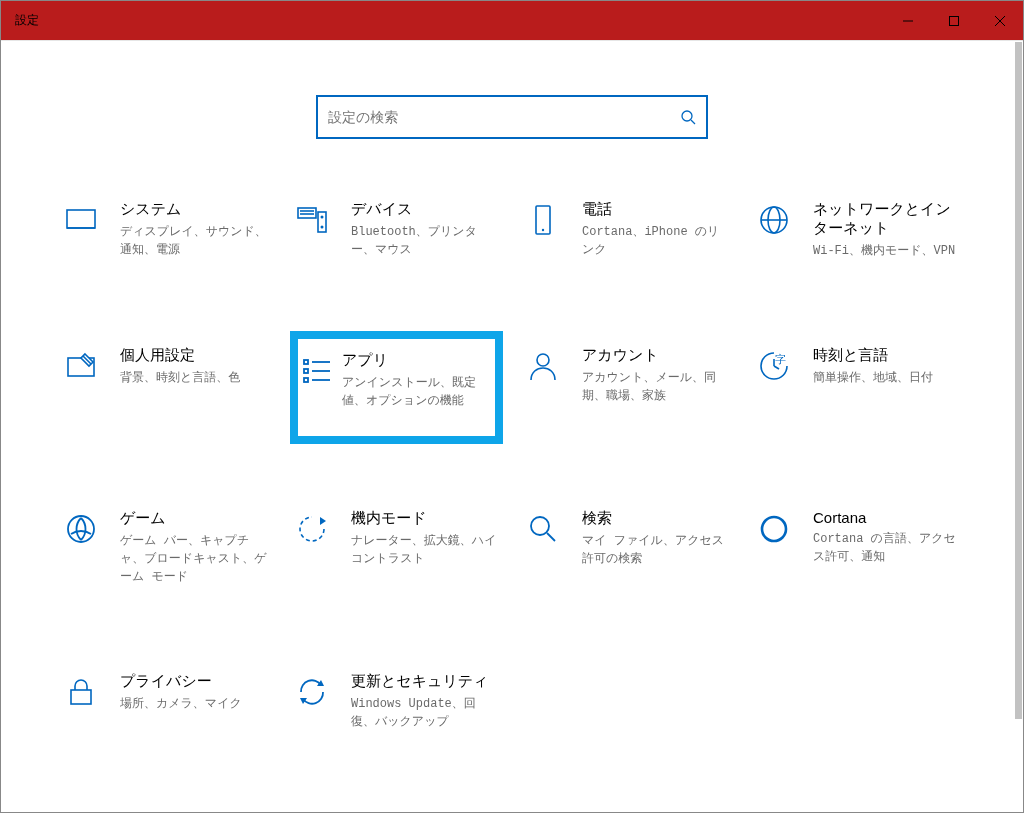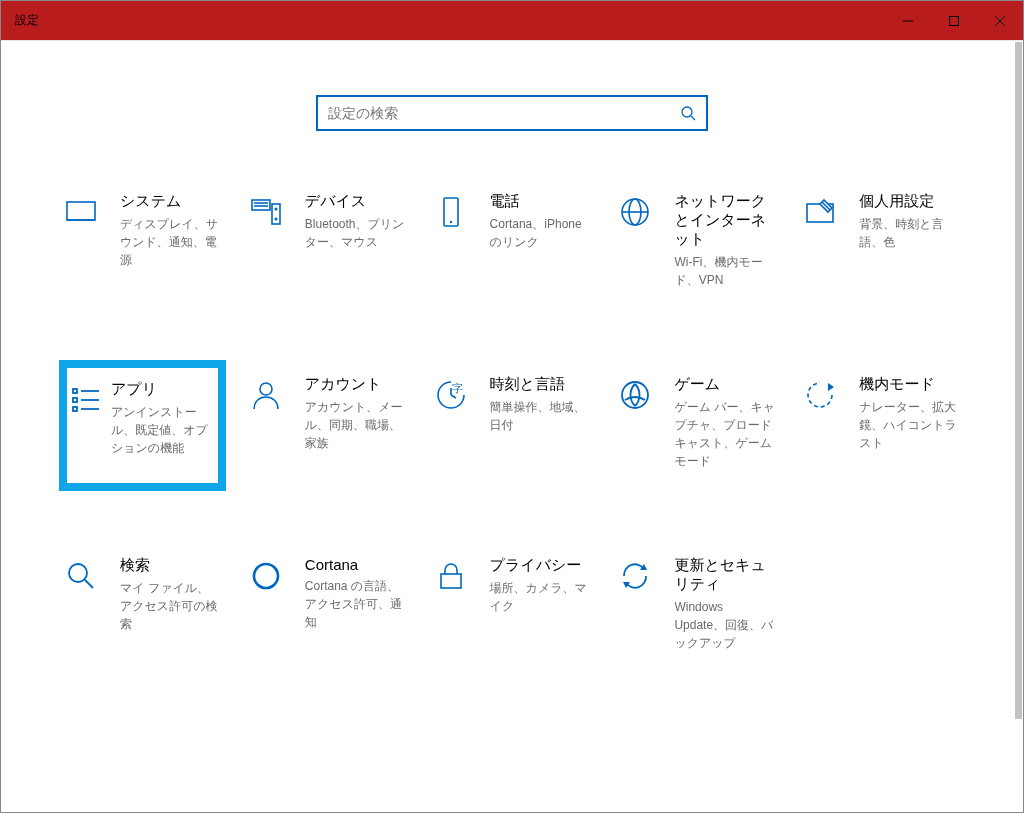--- a/index.html
+++ b/index.html
@@ -46,21 +46,21 @@
     }
 
     .search-row {
       display: flex;
       justify-content: center;
       padding-top: 54px;
       padding-bottom: 54px;
     }
     .search-box {
       width: 392px;
-      height: 36px;
+      height: 44px;
       border: 2px solid #0067c0;
       display: flex;
       align-items: center;
       padding: 0 10px;
       gap: 8px;
     }
     .search-input {
       flex: 1;
       border: none;
       outline: none;
@@ -74,21 +74,21 @@
       height: 16px;
       color: #0067c0;
       flex-shrink: 0;
     }
 
     .grid-wrap {
       padding: 0 58px;
     }
     .grid {
       display: grid;
-      grid-template-columns: repeat(5, 1fr);
+      grid-template-columns: repeat(4, 1fr);
       column-gap: 18px;
       row-gap: 58px;
     }
     .tile {
       display: flex;
       align-items: flex-start;
       gap: 22px;
       padding: 4px 2px 18px 2px;
       cursor: pointer;
       border: 3px solid transparent;
@@ -113,20 +113,21 @@
     .tile-text { flex: 1; min-width: 0; }
     .tile-title {
       font-size: 15px;
       color: #000;
       margin-bottom: 4px;
     }
     .tile-desc {
       font-size: 12px;
       color: #6a6a6a;
       line-height: 1.5;
+      font-family: Liberation Mono, monospace;
     }
 
     .scrollbar-track {
       position: absolute;
       right: 1px;
       top: 41px;
       bottom: 1px;
       width: 7px;
       background: transparent;
     }

